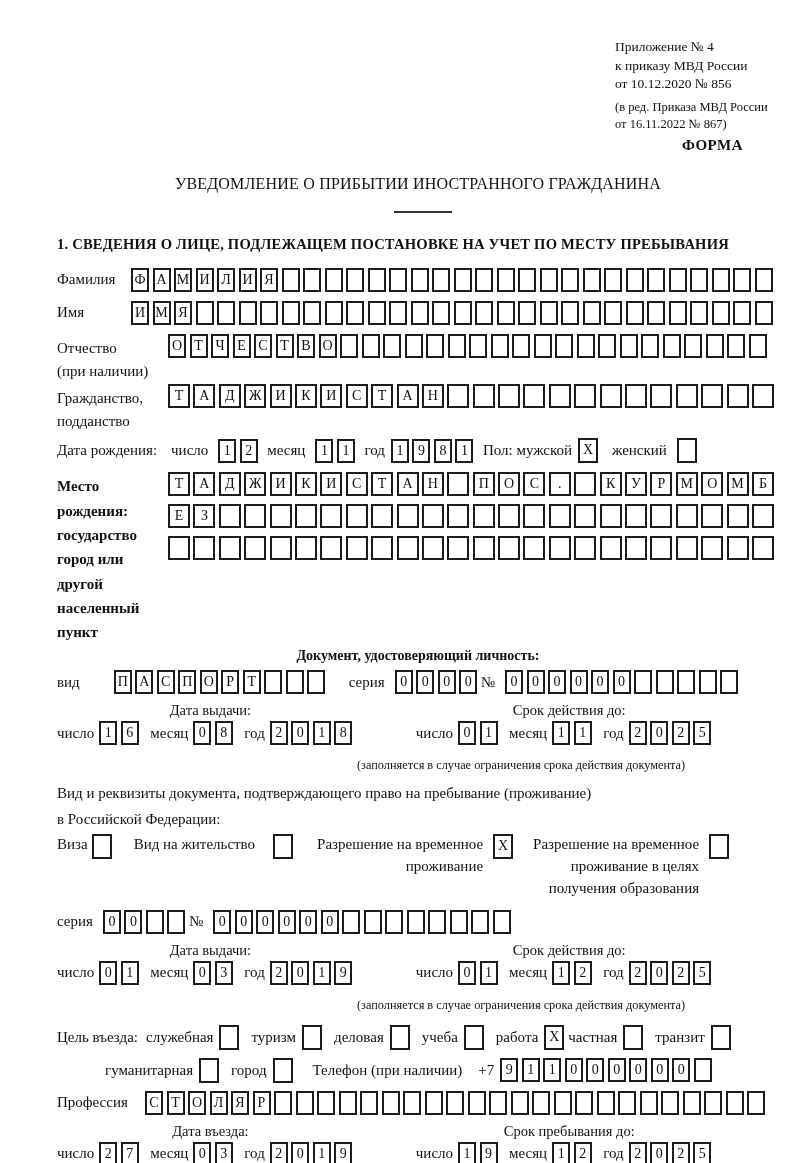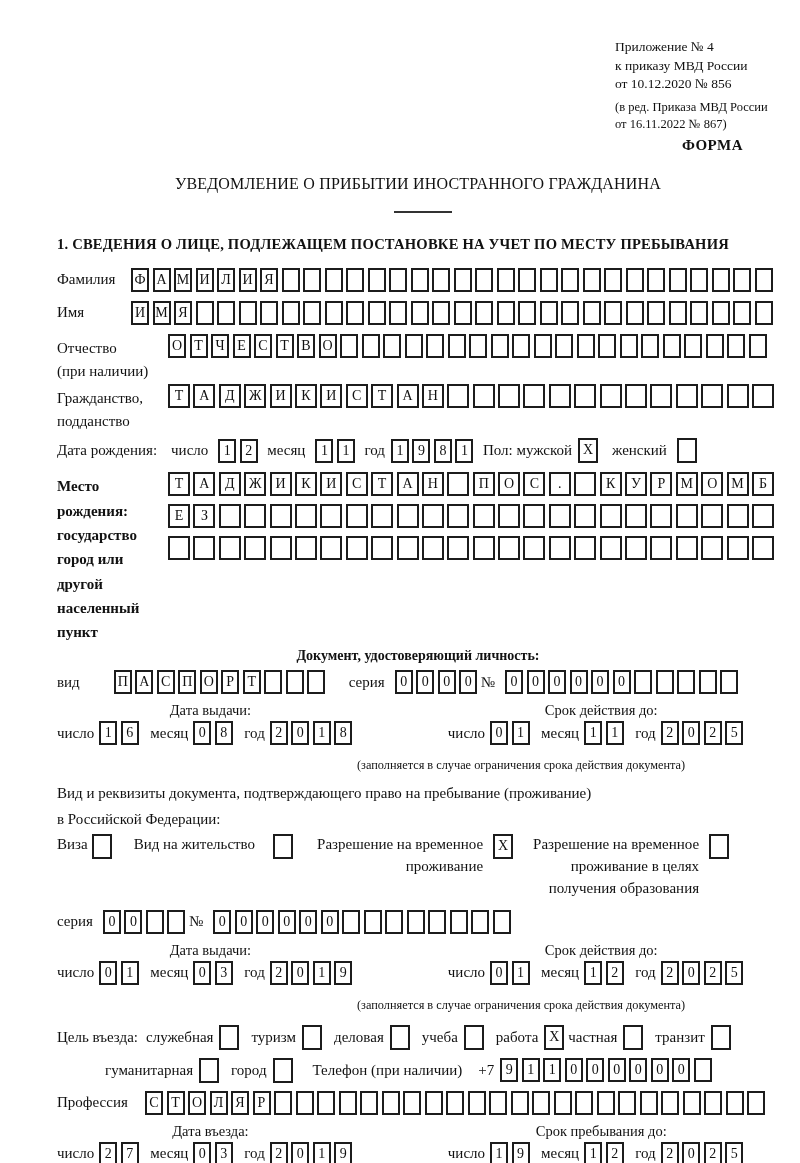--- a/index.html
+++ b/index.html
@@ -35,21 +35,21 @@
   .stack{line-height:1.5;}
   .inline{display:flex;align-items:center;}
   .sp6{width:6px;} .sp10{width:10px;} .sp14{width:14px;} .sp20{width:20px;}
   
   .bp{display:flex;margin-top:9px;}
   .bp-labels{width:111px;flex:0 0 auto;line-height:1.62;padding-top:2px;font-weight:bold;}
   .bp-cells .cells{margin-bottom:8px;display:flex;}
   
   .center-bold{text-align:center;font-weight:bold;font-size:14px;margin-top:4px;}
   
-  .dates{display:flex;margin-top:8px;gap:32px;}
+  .dates{display:flex;margin-top:8px;}
   .dg-head{text-align:center;font-size:14.5px;margin-bottom:2px;}
   .dg-line{display:flex;align-items:center;}
   .dg-line span.t{margin:0 5px 0 0;}
   .dg-line .cells{margin-right:8px;}
   .dg-right{margin-left:52px;}
   .note{font-size:12.3px;margin-top:13px;margin-left:300px;}
   
   .opts{display:flex;align-items:flex-start;margin-top:10px;}
   .opt{display:flex;align-items:flex-start;}
   .opt .txt{text-align:right;line-height:1.45;}

